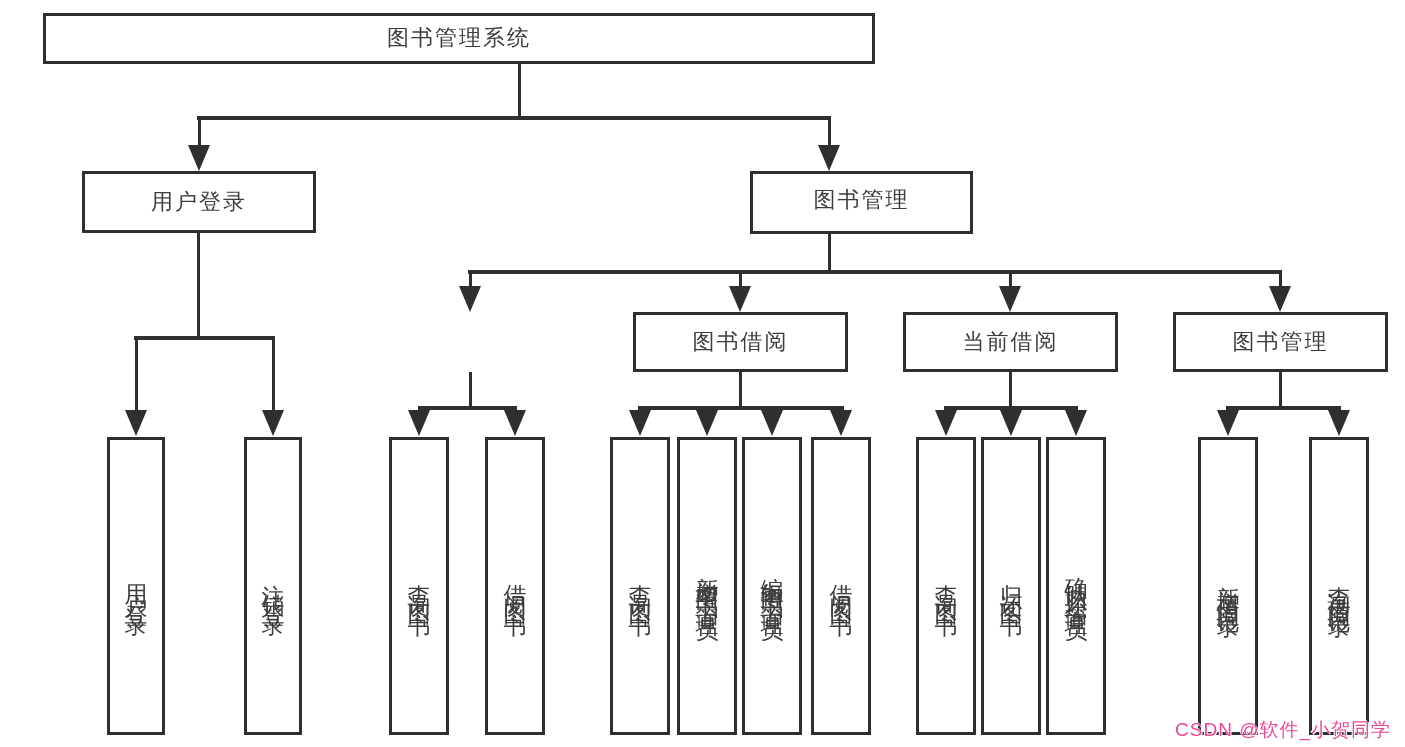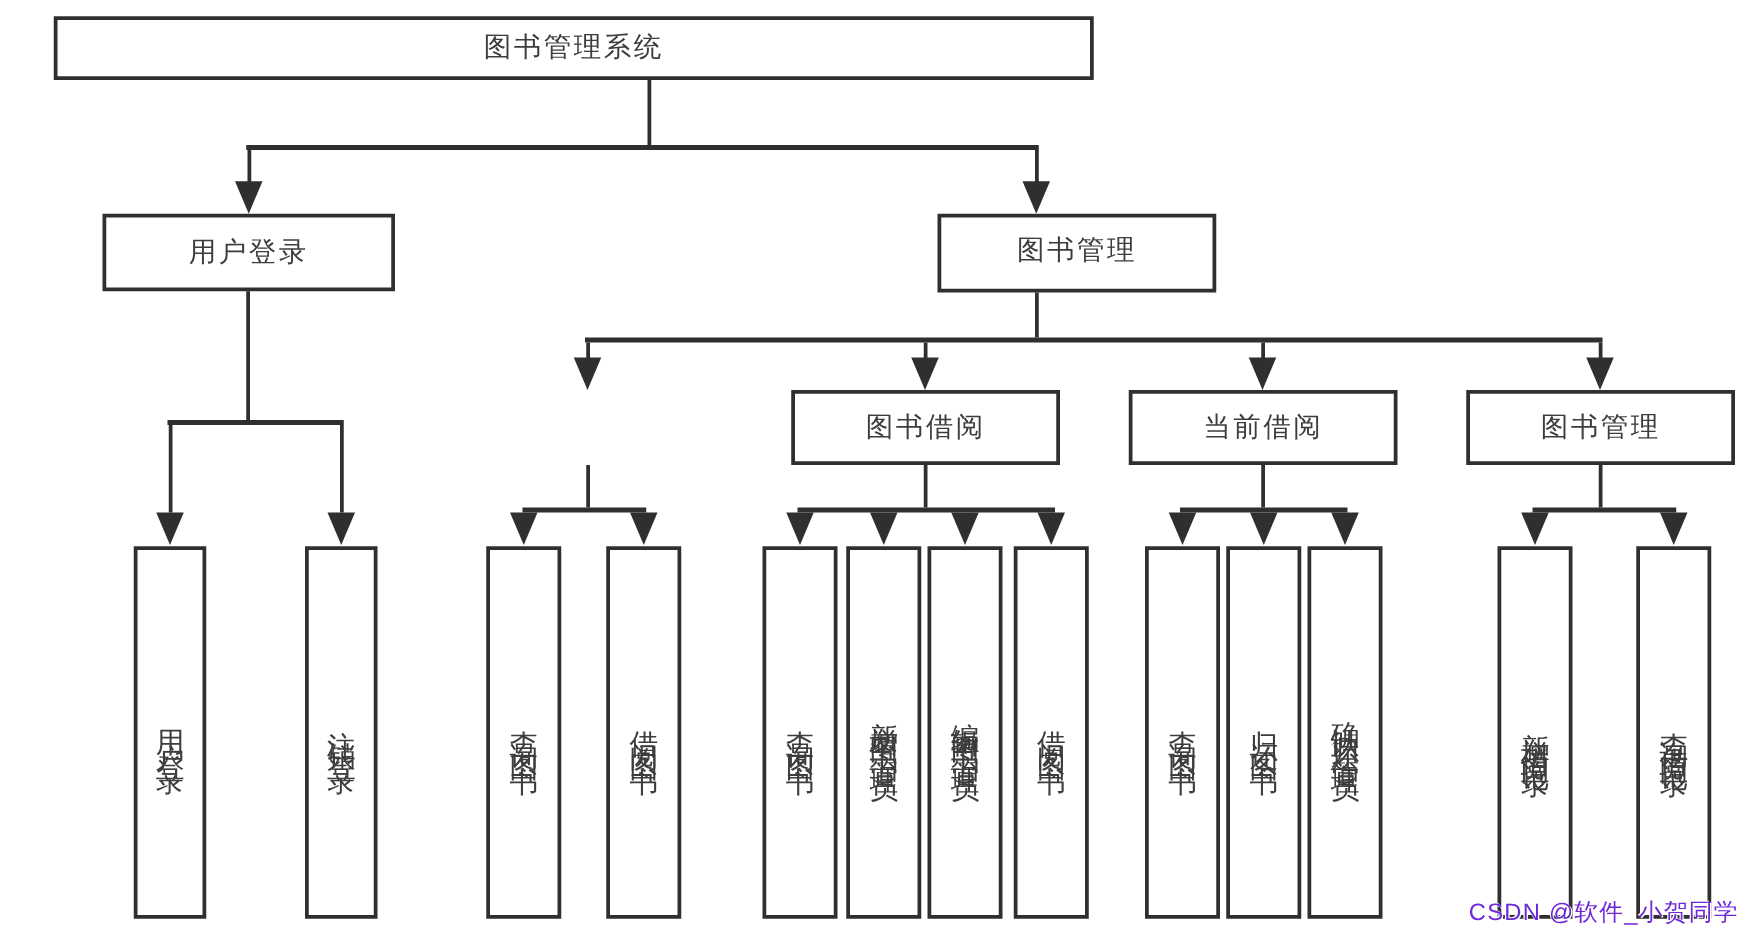--- a/index.html
+++ b/index.html
@@ -26,21 +26,21 @@
   .vline { width:3px; }
   .hline { height:4px; }
   .arrow {
     position:absolute; width:0; height:0;
     border-left:11px solid transparent;
     border-right:11px solid transparent;
     border-top:26px solid #2f2f2f;
   }
   .watermark {
     position:absolute; right:14px; bottom:4px;
-    font-size:19px; color:#6d28d9; letter-spacing:1px;
+    font-size:19px; color:#ec4899; letter-spacing:1px;
     text-shadow:1px 1px 0 #ffffff, -1px -1px 0 #ffffff;
     z-index:5; white-space:nowrap;
   }
 </style>
 </head>
 <body>
 
 <div class="canvas">
 
   <div class="box" style="left:16px; top:13px; width:832px; height:51px;margin-left:27px;">

